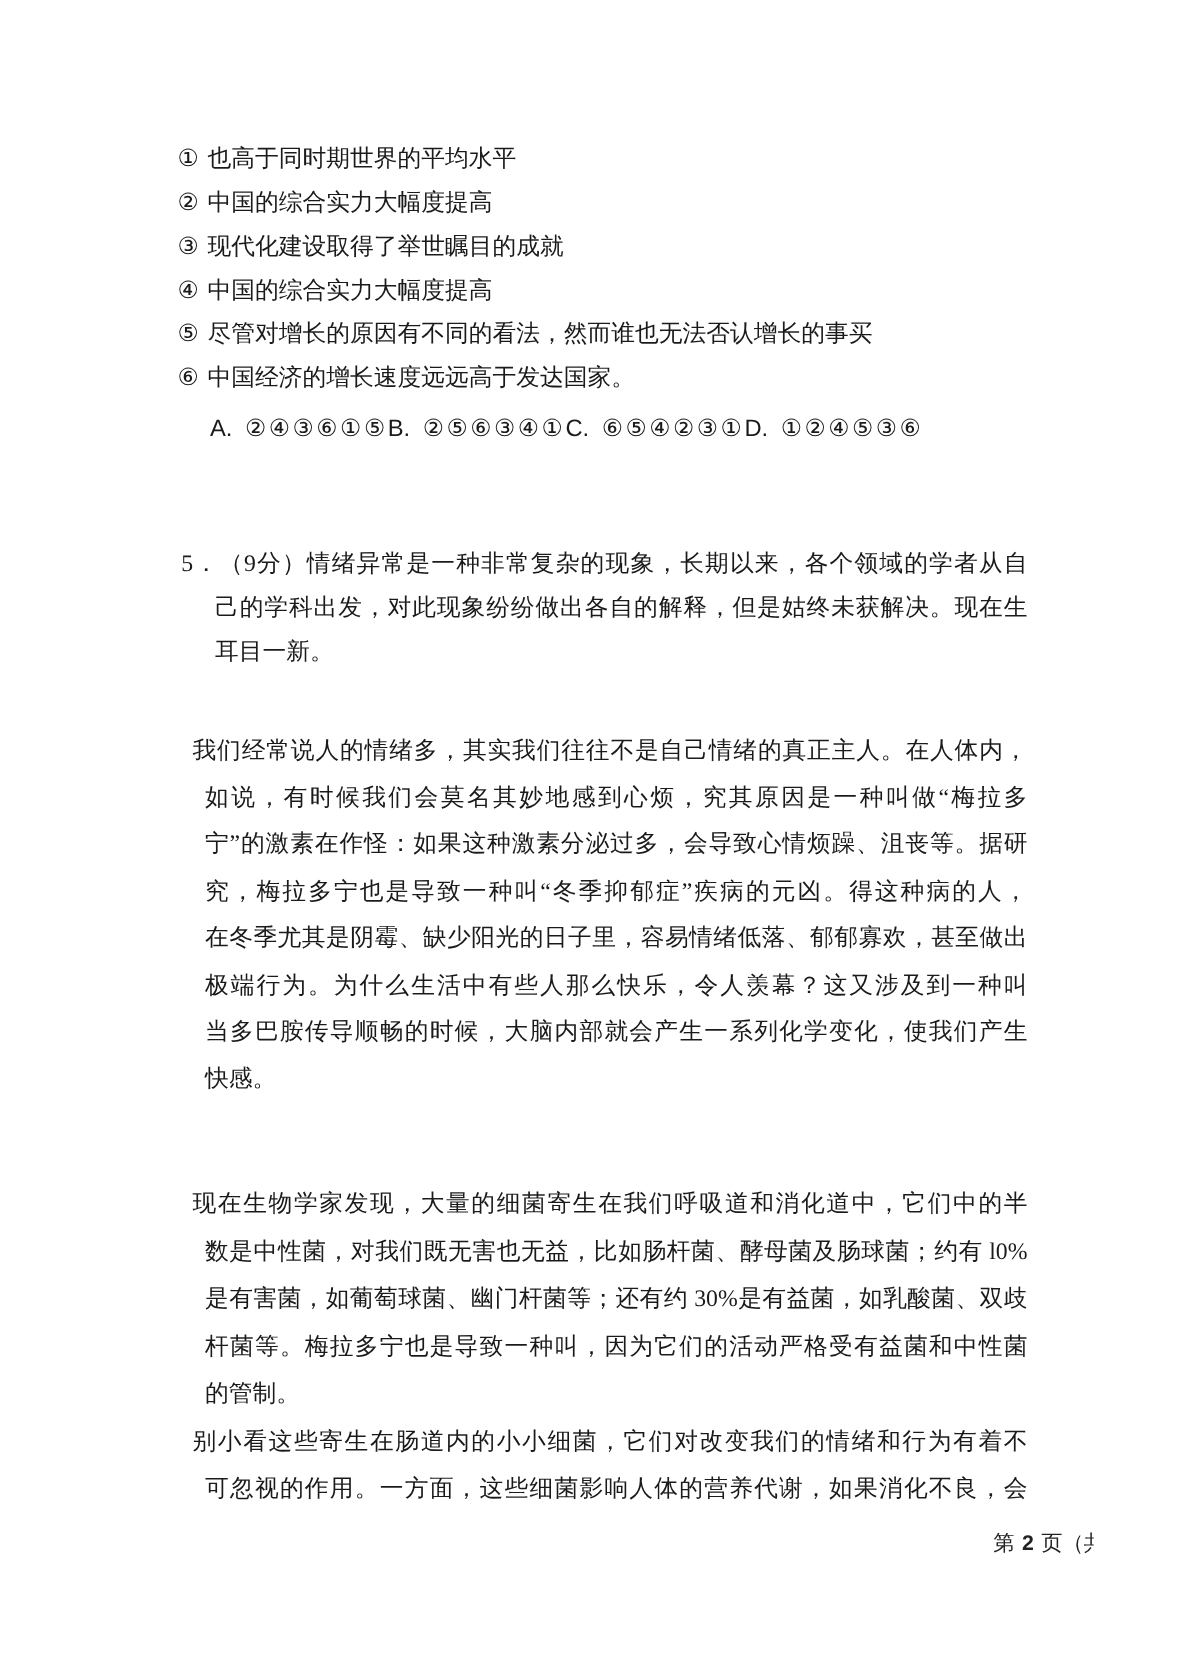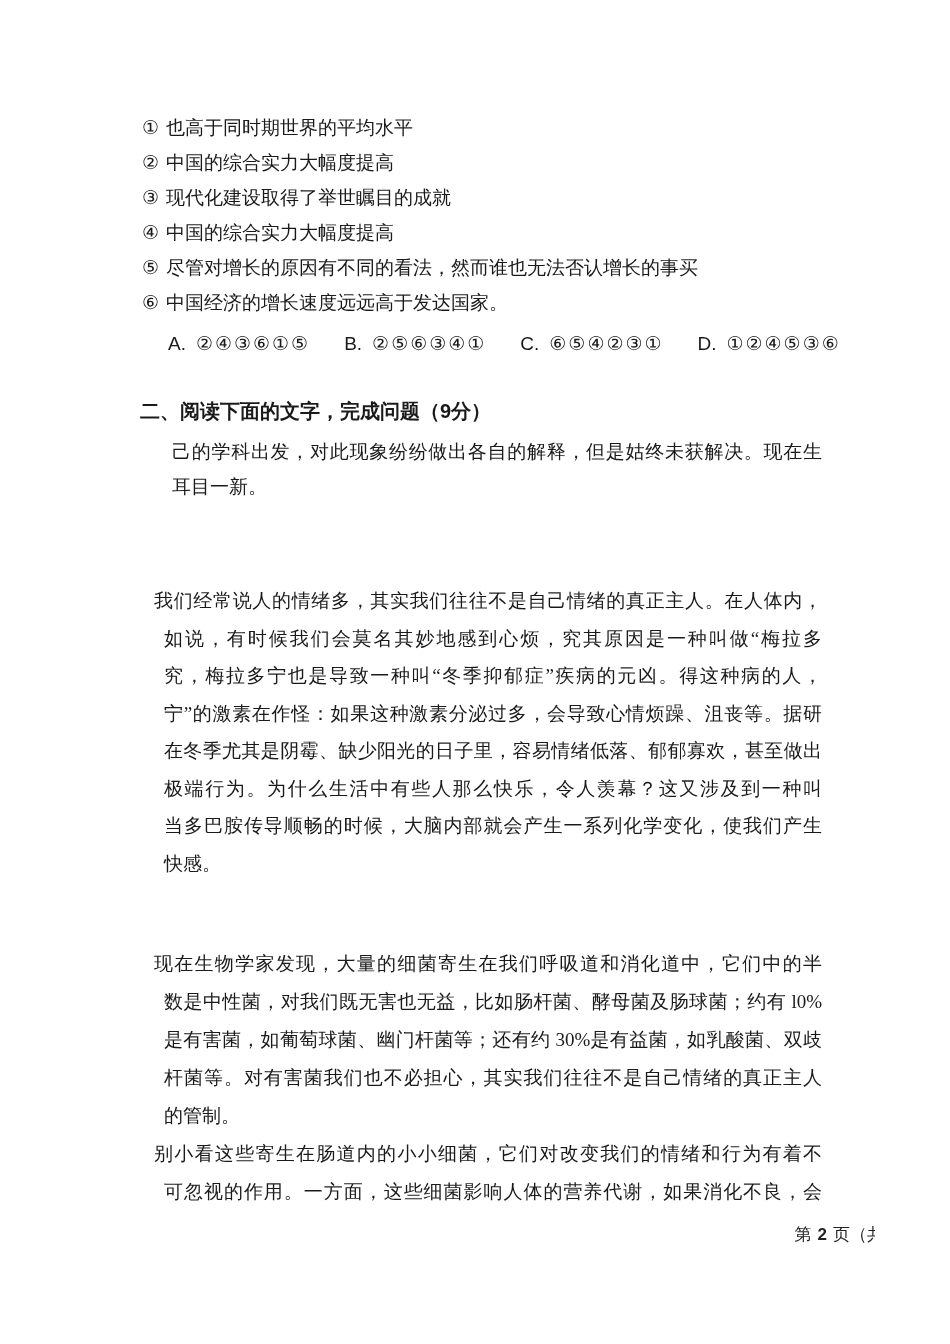--- a/index.html
+++ b/index.html
@@ -16,21 +16,21 @@
   .abs { position: absolute; }
 
   
   .sort-list { top: 110px; left: 142px; line-height: 35px; }
   .sort-item { white-space: nowrap; }
   .item-num { margin-right: 7px; }
 
   
   .choices-row {
     top: 326px; left: 168px;
-    display: flex; gap: 34px;
+    display: flex; 
     line-height: 35px; white-space: nowrap;
   }
   .choice-label {
     font-family: "Liberation Sans", "DejaVu Sans", sans-serif;
     margin-right: 10px;
   }
   .choice-value { letter-spacing: 2px; }
 
   
   .section-heading {
@@ -85,43 +85,43 @@
     <div class="sort-item"><span class="item-num">⑥</span><span>中国经济的增长速度远远高于发达国家。</span></div>
   </div>
 
   <div class="abs choices-row">
     <span><span class="choice-label">A.</span><span class="choice-value">②④③⑥①⑤</span></span>
     <span><span class="choice-label">B.</span><span class="choice-value">②⑤⑥③④①</span></span>
     <span><span class="choice-label">C.</span><span class="choice-value">⑥⑤④②③①</span></span>
     <span><span class="choice-label">D.</span><span class="choice-value">①②④⑤③⑥</span></span>
   </div>
 
-  <div class="abs section-heading">二、阅读下面的文字，完成问题（9分）</div>
 
   <div class="abs q5-block">
+    <div class="jline">5．（9分）情绪异常是一种非常复杂的现象，长期以来，各个领域的学者从自</div>
     <div class="jline cont">己的学科出发，对此现象纷纷做出各自的解释，但是姑终未获解决。现在生</div>
     <div class="jline cont short">耳目一新。</div>
   </div>
 
   <div class="abs para p2-block">
     <div class="jline">我们经常说人的情绪多，其实我们往往不是自己情绪的真正主人。在人体内，</div>
     <div class="jline cont">如说，有时候我们会莫名其妙地感到心烦，究其原因是一种叫做“梅拉多</div>
+    <div class="jline cont">宁”的激素在作怪：如果这种激素分泌过多，会导致心情烦躁、沮丧等。据研</div>
     <div class="jline cont">究，梅拉多宁也是导致一种叫“冬季抑郁症”疾病的元凶。得这种病的人，</div>
-    <div class="jline cont">宁”的激素在作怪：如果这种激素分泌过多，会导致心情烦躁、沮丧等。据研</div>
     <div class="jline cont">在冬季尤其是阴霉、缺少阳光的日子里，容易情绪低落、郁郁寡欢，甚至做出</div>
     <div class="jline cont">极端行为。为什么生活中有些人那么快乐，令人羡幕？这又涉及到一种叫</div>
     <div class="jline cont">当多巴胺传导顺畅的时候，大脑内部就会产生一系列化学变化，使我们产生</div>
     <div class="jline cont short">快感。</div>
   </div>
 
   <div class="abs para p3-block">
     <div class="jline">现在生物学家发现，大量的细菌寄生在我们呼吸道和消化道中，它们中的半</div>
     <div class="jline cont">数是中性菌，对我们既无害也无益，比如肠杆菌、酵母菌及肠球菌；约有 l0%</div>
     <div class="jline cont">是有害菌，如葡萄球菌、幽门杆菌等；还有约 30%是有益菌，如乳酸菌、双歧</div>
-    <div class="jline cont">杆菌等。对有害菌我们也不必担心，其实我们往往不是自己情绪的真正主人</div>
+    <div class="jline cont">杆菌等。梅拉多宁也是导致一种叫，因为它们的活动严格受有益菌和中性菌</div>
     <div class="jline cont short">的管制。</div>
   </div>
 
   <div class="abs para p4-block">
     <div class="jline">别小看这些寄生在肠道内的小小细菌，它们对改变我们的情绪和行为有着不</div>
     <div class="jline cont">可忽视的作用。一方面，这些细菌影响人体的营养代谢，如果消化不良，会</div>
   </div>
 
   <div class="abs footer">
     <span class="footer-txt">第</span><span class="footer-num">2</span><span class="footer-txt">页（共</span><span class="footer-num">10</span><span class="footer-txt">页）</span>

